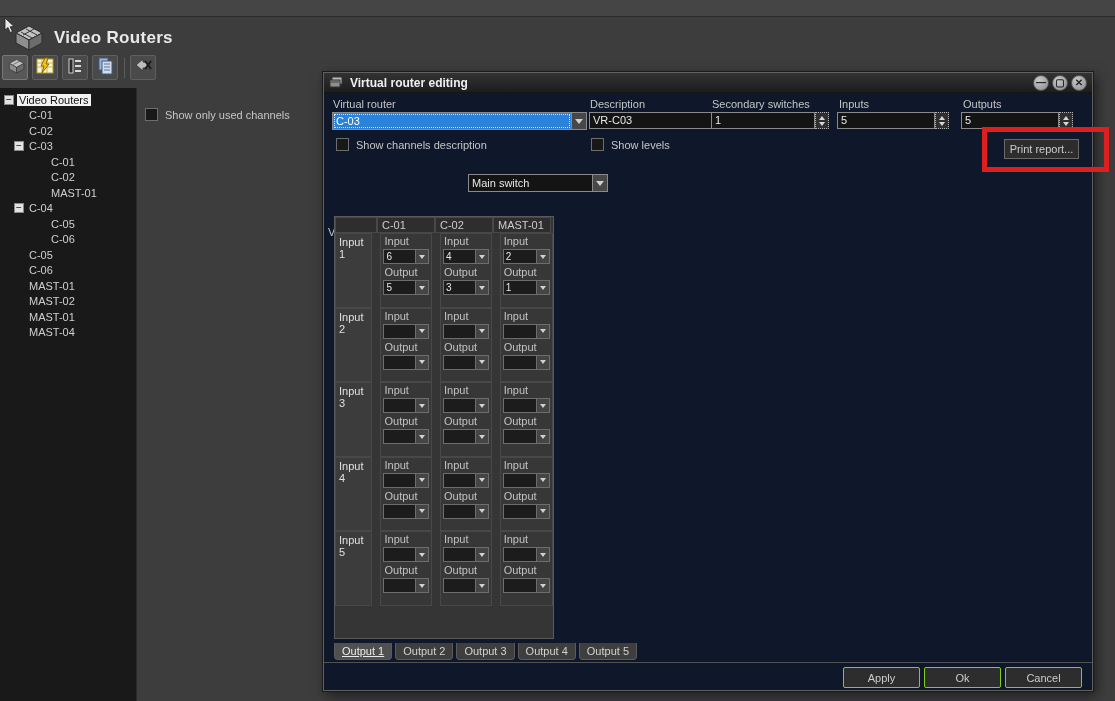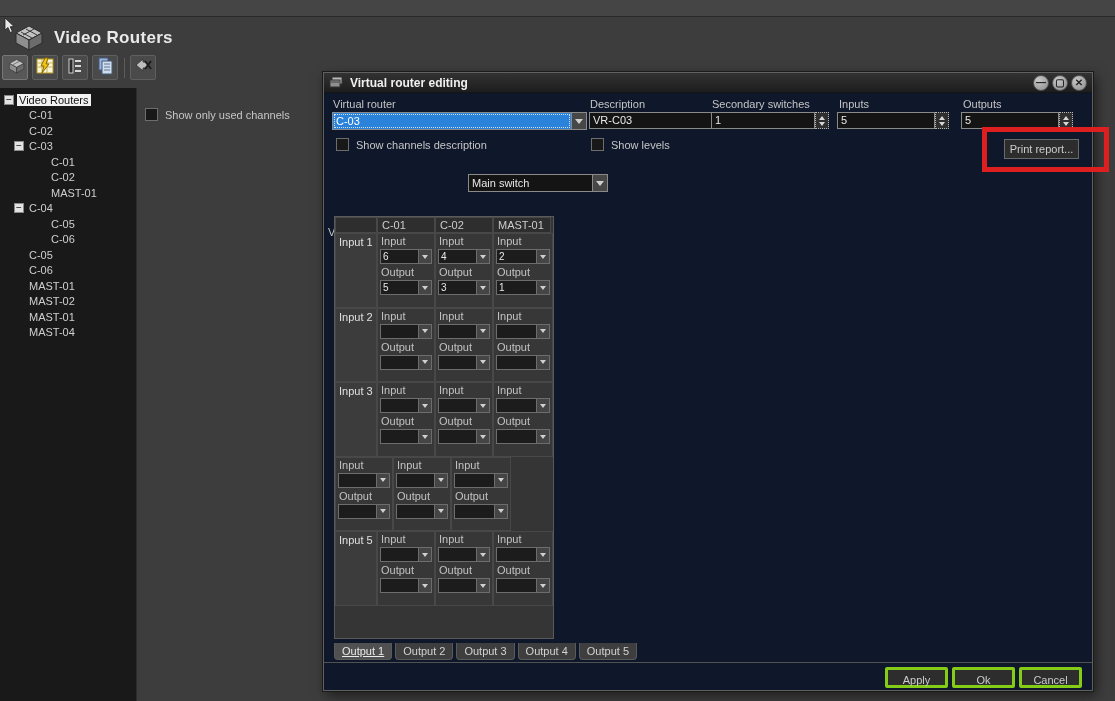--- a/index.html
+++ b/index.html
@@ -69,41 +69,41 @@
 
   .print-btn { position:absolute; left:680px; top:66px; width:75px; height:20px; background:#2d2d2d; border:1px solid #6a6a6a;
                border-radius:0; color:#cccccc; font-size:11px; text-align:center; padding-top:3px; cursor:default; }
   .annotation-rect { position:absolute; left:658px; top:54px; width:127px; height:45px; border:5px solid #dd1f1f; z-index:20; pointer-events:none; }
 
   
   .grid-box { position:absolute; left:10px; top:143px; width:220px; height:423px; border:1px solid #5a5a5a; background:#353535; }
   .grid-head { display:flex; height:16px; }
   .grid-head-cell { border:1px solid #484848; background:#2e2e2e; color:#cccccc; font-size:11px; padding:1px 0 0 4px; }
   .ghc-blank { width:42px; }
-  .grid-row { display:flex; height:74.5px; }
+  .grid-row { display:flex; height:74.5px;gap:8px; }
   .grid-rowlabel { width:42px; border:1px solid #484848; background:#3c3c3c; color:#e0e0e0; font-size:11px; padding:2px 0 0 3px; }
   .grid-cell { width:58px; border:1px solid #484848; background:#373737; padding:1px 2px; }
   .grid-cell:last-child, .grid-head-cell:last-child { width:60px; }
   .cell-lab { font-size:11px; color:#c2c2c2; height:13px; padding-left:1px; }
   .cell-combo { display:flex; height:15px; margin:1px 0 2px; }
   .cell-combo-val { flex:1; background:#1c1c1c; border:1px solid #6d6d6d; color:#e8e8e8; font-size:10px; padding:1px 2px 0; }
   .cell-combo-arrow { width:13px; background:#454545; border:1px solid #6d6d6d; border-left:none;
                       display:flex; align-items:center; justify-content:center; }
   .cell-combo-arrow .tri-down { border-left-width:3px; border-right-width:3px; border-top-width:4px; }
 
   
   .tabs { position:absolute; left:10px; top:570px; display:flex; gap:3px; }
   .tab { height:17px; padding:2px 7px 0; font-size:11px; color:#d2d2d2; background:#3e3e3e; border:1px solid #5a5a5a;
          border-radius:0 0 4px 4px; border-top:none; cursor:default; }
   .tab.active { background:#505050; text-decoration:underline; color:#eaeaea; }
 
   
   .dlg-buttons { position:absolute; left:0; top:589px; width:100%; border-top:1px solid #515151; padding:4px 10px 0; 
                  display:flex; justify-content:flex-end; gap:4px; }
-  .dlg-btn { width:63px; height:21px; background:#2d2d2d; border:3px solid #84cc16; border-radius:2px;
+  .dlg-btn { width:77px; height:21px; background:#2d2d2d; border:1px solid #84cc16; border-radius:2px;
              color:#cccccc; font-size:11px; text-align:center; padding-top:4px; cursor:default; }
 
   .cursor { position:absolute; left:4px; top:18px; }
 </style>
 </head>
 <body>
 
 <div class="screen">
 
   <div class="menustrip"></div>
@@ -459,20 +459,21 @@
               <div class="cell-lab">Output</div>
               <div class="cell-combo">
                 <div class="cell-combo-val"></div>
                 <div class="cell-combo-arrow">
                   <span class="tri-down"></span>
                 </div>
               </div>
             </div>
           </div>
           <div class="grid-row">
+            <div class="grid-rowlabel">Input 4</div>
             <div class="grid-cell">
               <div class="cell-lab">Input</div>
               <div class="cell-combo">
                 <div class="cell-combo-val"></div>
                 <div class="cell-combo-arrow">
                   <span class="tri-down"></span>
                 </div>
               </div>
               <div class="cell-lab">Output</div>
               <div class="cell-combo">

